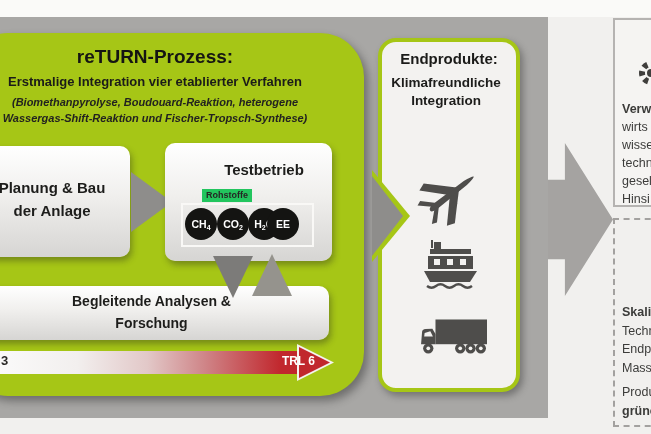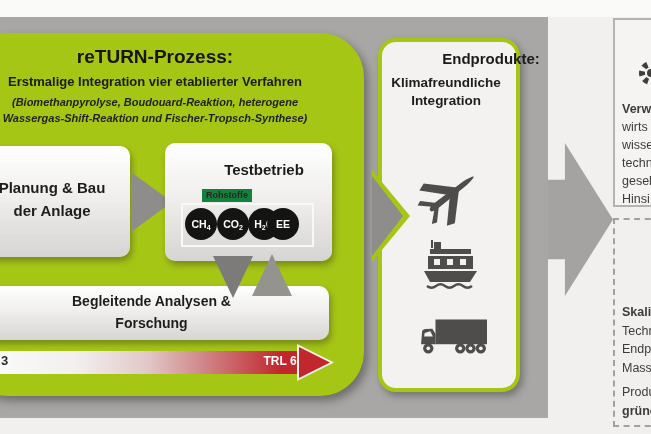--- a/index.html
+++ b/index.html
@@ -16,21 +16,21 @@
   .g-sub{left:-40px;top:74px;width:390px;font-size:13px;font-weight:bold;color:#1b1b19;}
   .g-m1{left:-40px;top:96px;width:390px;font-size:11px;font-weight:bold;font-style:italic;color:#222220;}
   .g-m2{left:-40px;top:112px;width:390px;font-size:11px;font-weight:bold;font-style:italic;color:#222220;}
   
   .wbox{background:linear-gradient(180deg,#ffffff 0%,#f0efed 45%,#d6d5d3 100%);
         border-radius:10px;box-shadow:2px 4px 6px rgba(30,30,30,.35);}
   .planning{left:-26px;top:146px;width:156px;height:111px;}
   .planning-text{padding-top:30px;font-size:15px;font-weight:bold;line-height:23px;color:#1d1d1b;}
   .testbox{left:165px;top:143px;width:167px;height:118px;}
   .test-title{left:165px;top:161px;width:198px;font-size:15px;font-weight:bold;color:#1d1d1b;}
-  .feed-tab{left:202px;top:189px;width:50px;height:13px;background:#15803d;font-size:9px;
+  .feed-tab{left:202px;top:189px;width:50px;height:13px;background:#22c55e;font-size:9px;
             font-weight:bold;line-height:13px;color:#262624;}
   .feed-frame{left:181px;top:203px;width:133px;height:44px;border:2px solid #f9f8f6;box-sizing:border-box;}
   .feed-circle{top:208px;width:32px;height:32px;border-radius:50%;background:#141412;color:#fff;
                font-size:10.5px;font-weight:bold;line-height:32px;text-align:center;}
   .feed-sub{font-size:7px;position:relative;top:2px;}
   .analysis{left:-26px;top:286px;width:355px;height:54px;}
   .analysis-text{padding-top:4px;font-size:14px;font-weight:bold;line-height:22px;color:#1d1d1b;}
   
   .arr-right{left:131px;top:172px;width:41px;height:60px;background:#8e8d8b;
              clip-path:polygon(0 0,100% 50%,0 100%);}
@@ -38,32 +38,32 @@
             clip-path:polygon(0 0,100% 0,50% 100%);}
   .arr-up{left:252px;top:254px;width:40px;height:42px;background:#95938d;
           clip-path:polygon(50% 0,100% 100%,0 100%);}
   
   .trl-bar{left:-18px;top:351px;width:318px;height:23px;
            background:linear-gradient(90deg,#fcfcfc 0%,#f2efee 30%,#e2c8c8 52%,#cf8588 70%,#c1272d 94%);}
   .trl-head-outer{left:297px;top:344px;width:37px;height:37px;background:#f4f2ef;
                   clip-path:polygon(0 0,100% 50%,0 100%);}
   .trl-head-inner{left:299px;top:347px;width:31px;height:31px;background:#c1272d;
                   clip-path:polygon(0 0,100% 50%,0 100%);}
-  .trl-end{left:245px;top:354px;width:70px;font-size:12px;font-weight:bold;color:#ffffff;}
+  .trl-end{left:245px;top:354px;width:70px;font-size:12px;font-weight:bold;color:#ffffff;text-align:right;}
   .trl-start{left:1px;top:353px;font-size:13px;font-weight:bold;color:#2b2a28;}
   
   .conn-green{left:372px;top:170px;width:38px;height:92px;background:#a6c616;
               clip-path:polygon(0 0,100% 50%,0 100%);}
   .conn-gray{left:372px;top:176px;width:31px;height:80px;background:#8e8d8b;
              clip-path:polygon(0 0,100% 50%,0 100%);}
   
   .prodbox{left:378px;top:38px;width:142px;height:354px;box-sizing:border-box;
            border:4px solid #a6c616;border-radius:18px;background:#f3f2f0;
            box-shadow:3px 4px 7px rgba(40,40,40,.4);}
-  .prod-title{left:378px;top:50px;width:142px;font-size:15px;font-weight:bold;color:#1b1b19;padding-left:42px;}
+  .prod-title{left:378px;top:50px;width:142px;font-size:15px;font-weight:bold;color:#1b1b19;}
   .prod-lines{left:378px;top:74px;width:136px;font-size:13.5px;font-weight:bold;line-height:18px;color:#1d1d1b;}
   .icon{color:#4e4d4b;}
   .plane-wrap{left:412px;top:160px;width:76px;height:70px;transform:rotate(-38deg);}
   .ship-wrap{left:424px;top:238px;width:56px;height:54px;}
   .truck-wrap{left:419px;top:317px;width:68px;height:40px;}
   
   .big-arrow{left:548px;top:143px;width:65px;height:153px;background:#a5a3a1;
              clip-path:polygon(0 24%,26% 24%,26% 0,100% 50%,26% 100%,26% 76%,0 76%);}
   
   .outbox-top{left:613px;top:18px;width:80px;height:189px;box-sizing:border-box;

